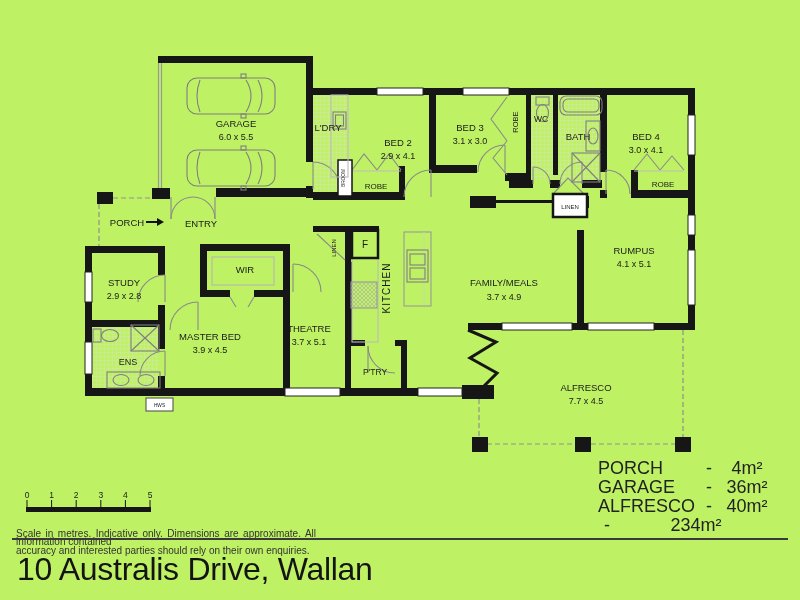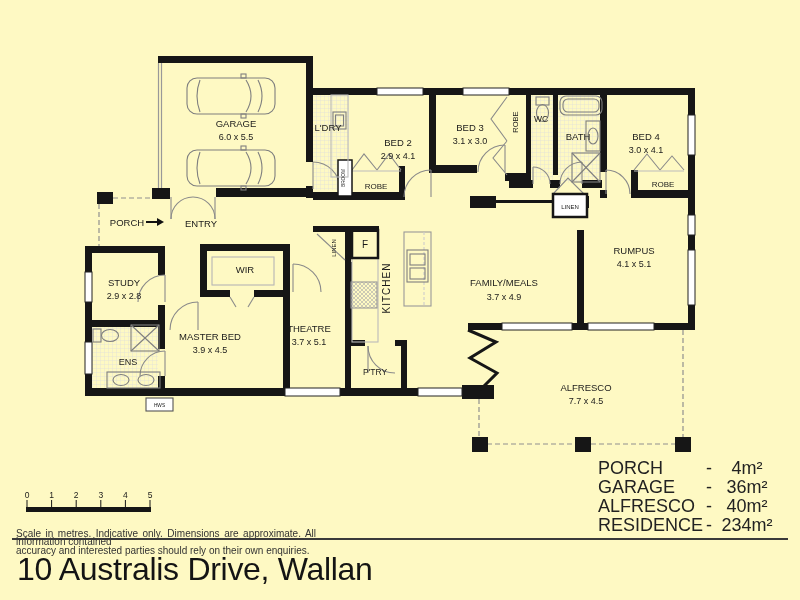--- a/index.html
+++ b/index.html
@@ -1,16 +1,16 @@
 <!DOCTYPE html>
 <html><head>
 <meta charset="utf-8">
 <style>
   html,body{margin:0;padding:0;background:#fff;}
-  #stage{position:relative;width:800px;height:600px;background:#fef9c3;overflow:hidden;
+  #stage{position:relative;width:800px;height:600px;background:#bef264;overflow:hidden;
          font-family:"Liberation Sans",sans-serif;color:#1a1a1a;}
   svg text{font-family:"Liberation Sans",sans-serif;fill:#1a1a1a;}
   .legend{position:absolute;left:598px;top:458px;width:178px;}
   .legend-row{display:flex;align-items:baseline;height:19px;font-size:18px;color:#222;}
   .legend-label{width:102px;flex:none;}
   .legend-dash{width:18px;flex:none;text-align:center;}
   .legend-value{flex:1;text-align:center;}
   .rule{position:absolute;left:12px;top:538px;width:776px;height:2px;background:#3a3a3a;}
   .disclaimer{position:absolute;left:16px;top:514px;width:300px;font-size:10px;
               line-height:8.3px;color:#333;text-align:justify;margin-top:16px;}
@@ -321,21 +321,20 @@
     <span class="legend-label">GARAGE</span>
     <span class="legend-dash">-</span>
     <span class="legend-value">36m²</span>
   </div>
   <div class="legend-row">
     <span class="legend-label">ALFRESCO</span>
     <span class="legend-dash">-</span>
     <span class="legend-value">40m²</span>
   </div>
   <div class="legend-row">
-    <span class="legend-label">RESIDENCE</span>
     <span class="legend-dash">-</span>
     <span class="legend-value">234m²</span>
   </div>
 </div>
 
 
 <div class="disclaimer">
   <div>Scale in metres. Indicative only. Dimensions are approximate. All information contained</div>
   <div>accuracy and interested parties should rely on their own enquiries.</div>
 </div>

